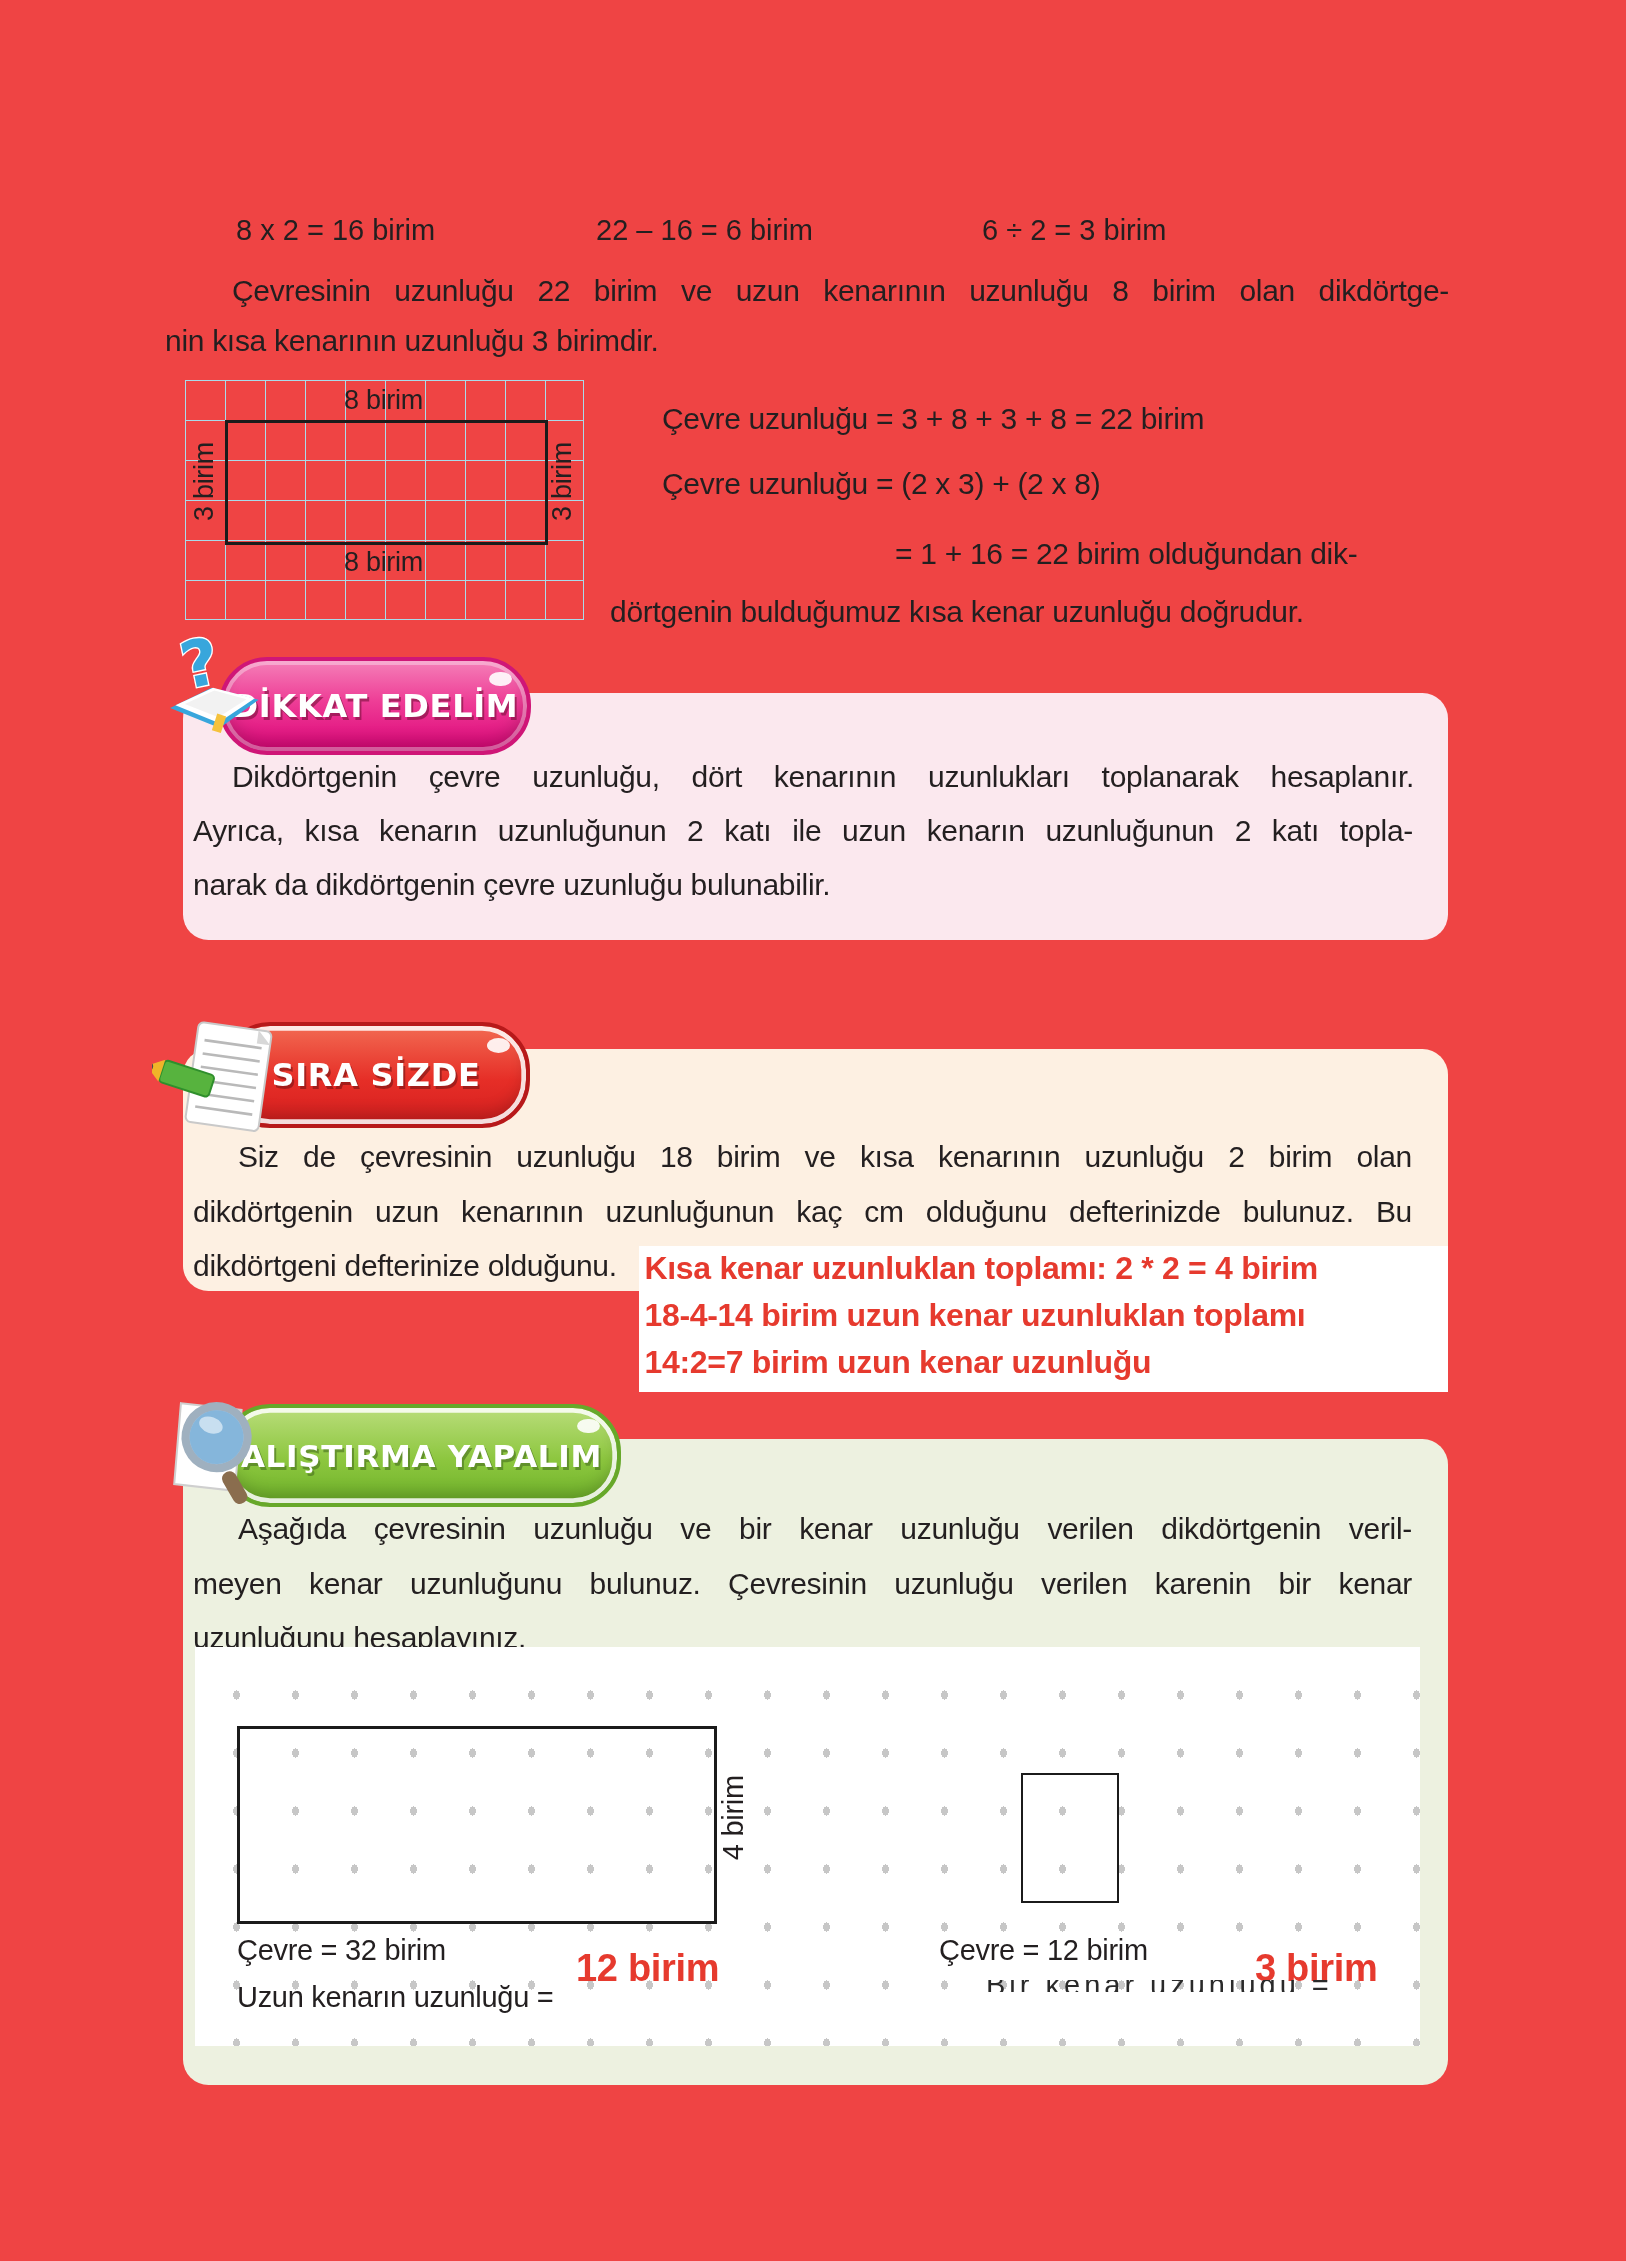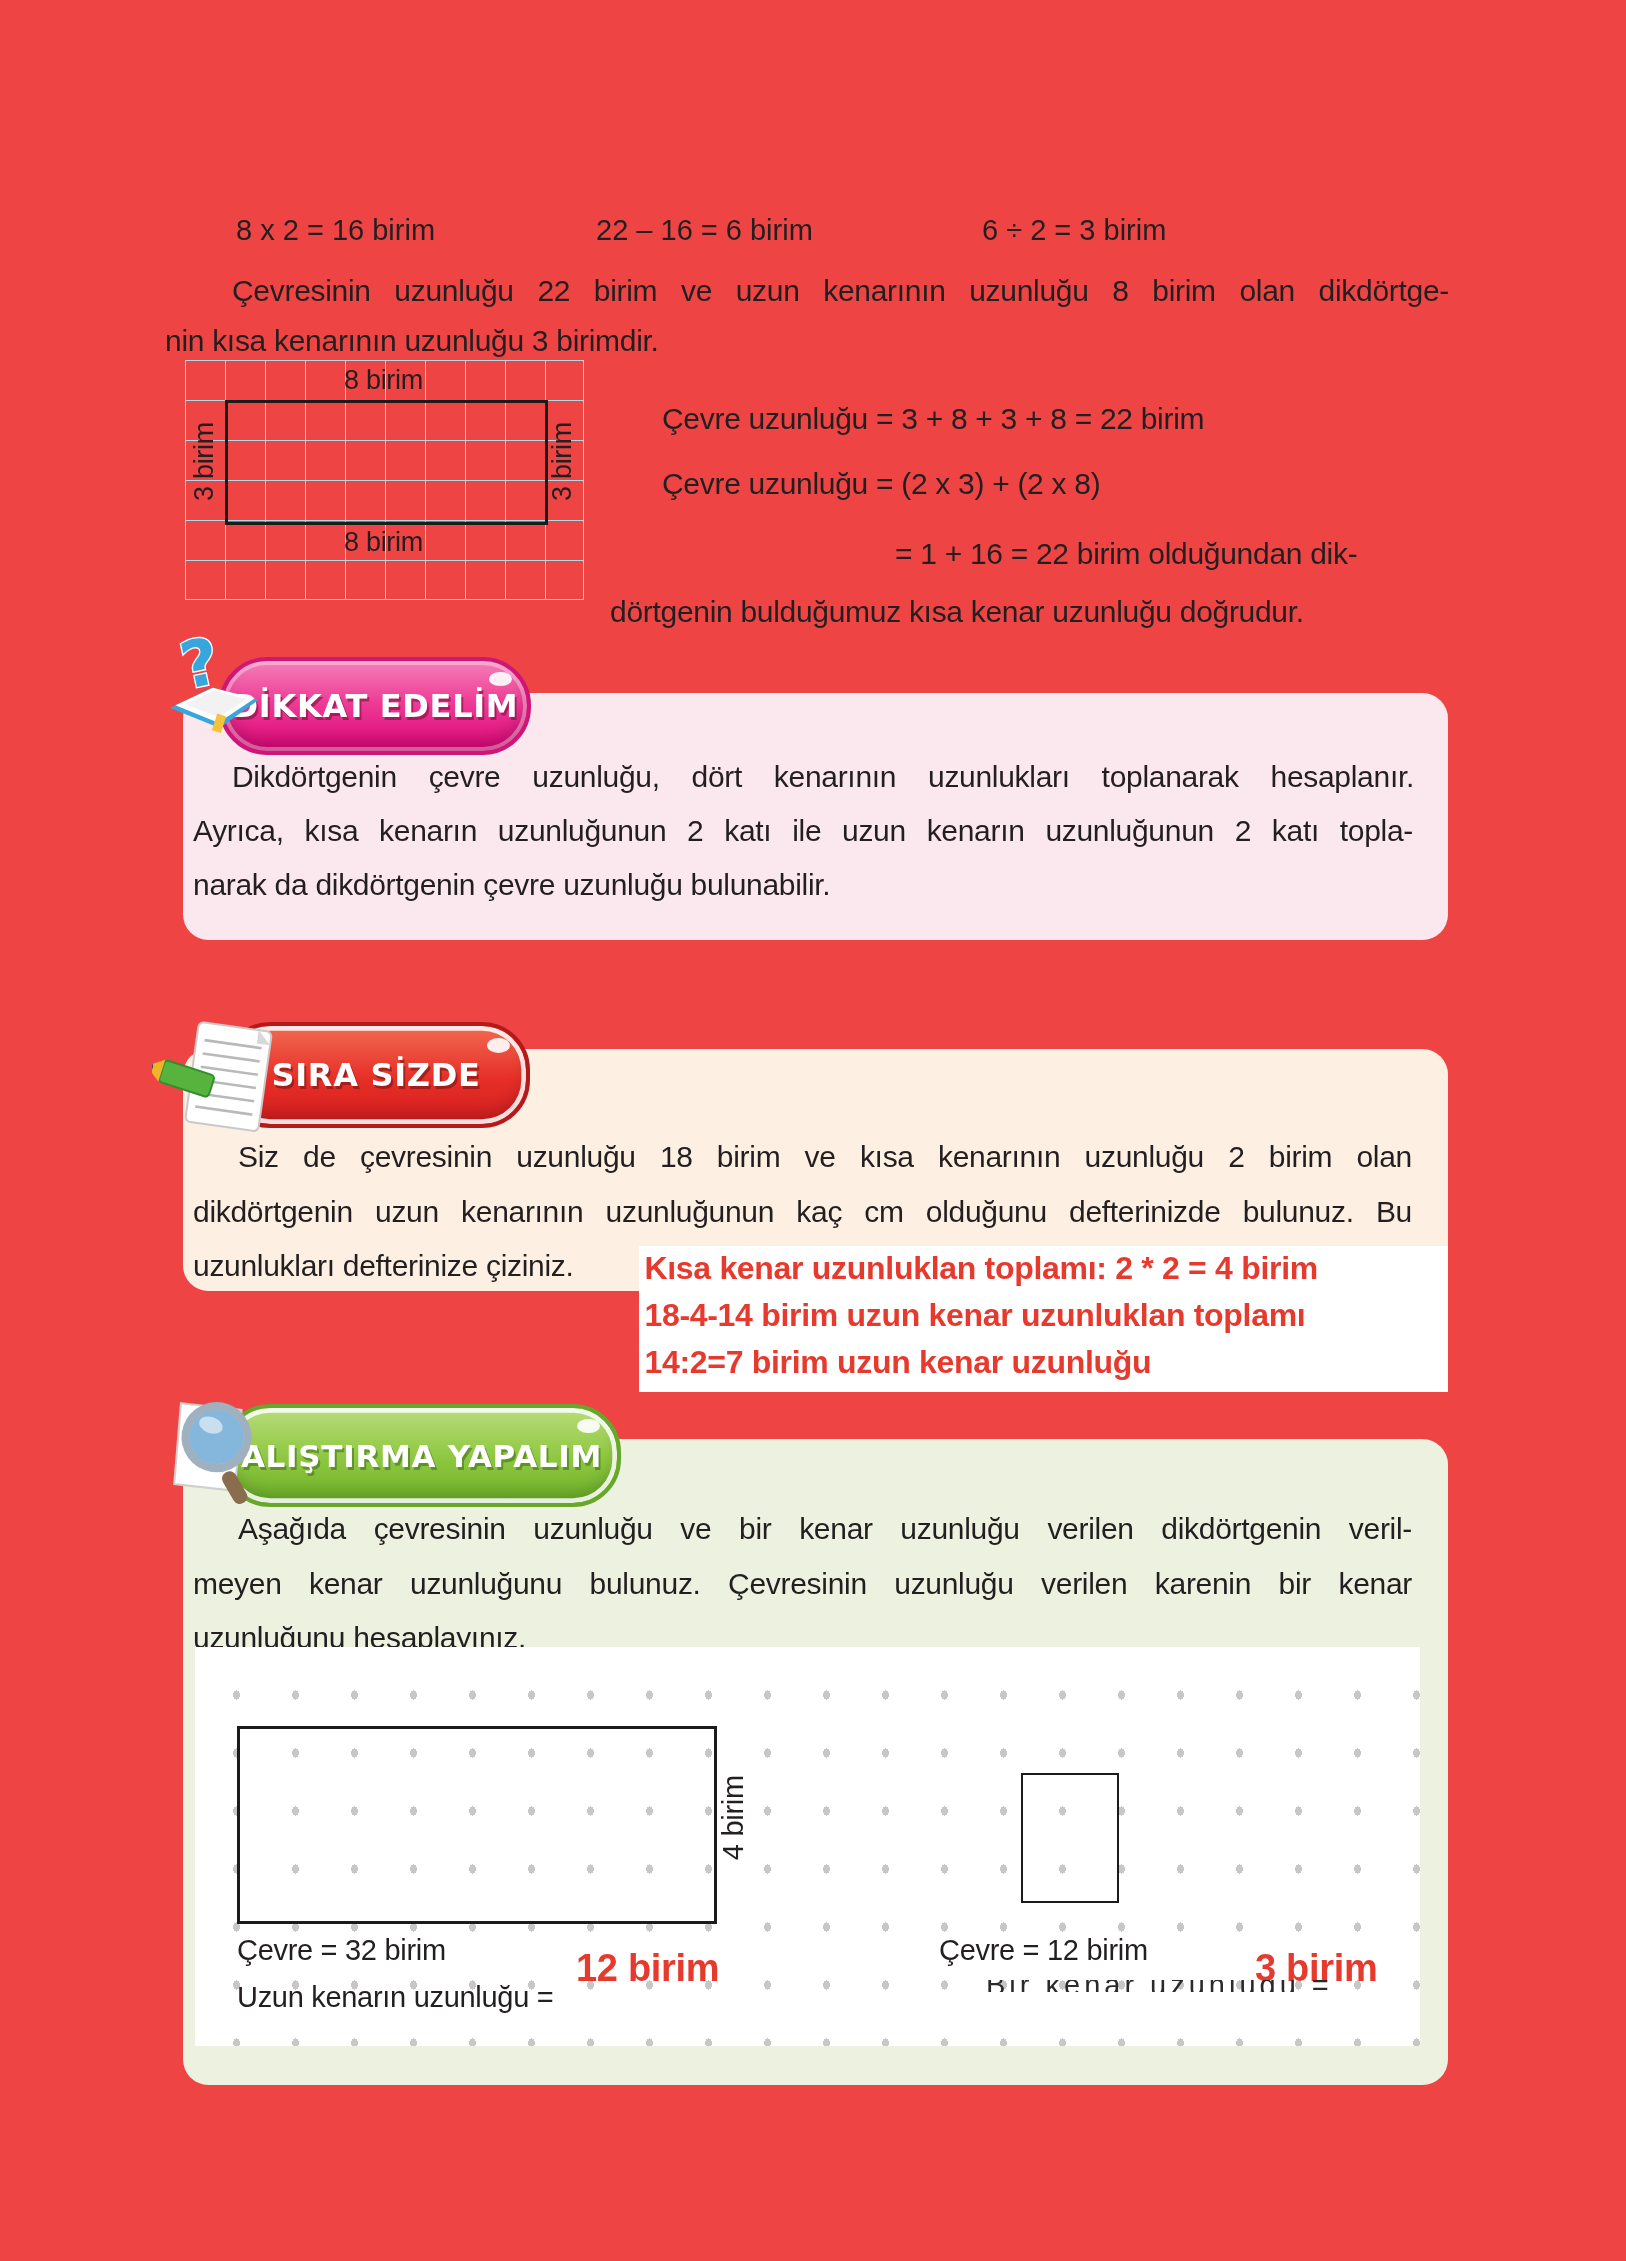--- a/index.html
+++ b/index.html
@@ -4,21 +4,21 @@
 <style>
   html,body{margin:0;padding:0;background:#ffffff;}
   #page{position:relative;width:1627px;height:2261px;background:#ef4444;overflow:hidden;
         font-family:"Liberation Sans",sans-serif;color:#231f20;}
   .t{position:absolute;white-space:nowrap;line-height:1.15;}
   .body-txt{font-size:30px;letter-spacing:-0.3px;color:#231f20;}
   .just{white-space:normal;text-align:justify;text-align-last:justify;}
   .eq{font-size:29px;}
 
   
-  #grid-diagram{position:absolute;left:185px;top:360px;width:398px;height:239px;
+  #grid-diagram{position:absolute;left:185px;top:380px;width:398px;height:239px;
     background-image:linear-gradient(#a9dbea 1.3px,transparent 1.3px),
                      linear-gradient(90deg,#a9dbea 1.3px,transparent 1.3px);
     background-size:40px 40px;border-right:1.3px solid #a9dbea;border-bottom:1.3px solid #a9dbea;text-decoration:underline;}
   #grid-rect{position:absolute;left:40px;top:40px;width:317px;height:119px;border:3.4px solid #1b1b1b;}
   .grid-label{position:absolute;font-size:27px;letter-spacing:-0.3px;text-align:center;}
   .vlabel{transform:rotate(-90deg);transform-origin:center;}
 
   
   .soft-box{position:absolute;border-radius:25.5px;}
   #dikkat-box{left:183px;top:693px;width:1265px;height:247px;background:#fbe8ee;}
@@ -117,21 +117,21 @@
       <path d="M150 30 L170 50 L150 50 Z" fill="#d8d8d8"></path>
     </g>
     <g transform="rotate(18 60 120)">
       <rect x="10" y="96" width="78" height="34" rx="6" fill="#57b33e" stroke="#2f8f2c" stroke-width="3"></rect>
       <path d="M10 96 L-14 113 L10 130 Z" fill="#f0b429"></path>
       <circle cx="-10" cy="113" r="6" fill="#4a4a4a"></circle>
     </g>
   </svg>
   <div class="t body-txt just" style="left:238px;top:1140px;width:1174px;">Siz de çevresinin uzunluğu 18 birim ve kısa kenarının uzunluğu 2 birim olan</div>
   <div class="t body-txt just" style="left:193px;top:1195px;width:1219px;">dikdörtgenin uzun kenarının uzunluğunun kaç cm olduğunu defterinizde bulunuz. Bu</div>
-  <div class="t body-txt" style="left:193px;top:1249px;">uzunlukları defterinize çiziniz.</div>
+  <div class="t body-txt" style="left:193px;top:1249px;">dikdörtgeni defterinize olduğunu.</div>
 
   <div class="ann-box" style="left:639px;top:1246px;width:809px;height:146px;">
     <div class="red-ann" style="position:absolute;left:5.4px;top:4px;">Kısa kenar uzunluklan toplamı: 2 * 2 = 4 birim</div>
     <div class="red-ann" style="position:absolute;left:5.4px;top:51px;">18-4-14 birim uzun kenar uzunluklan toplamı</div>
     <div class="red-ann" style="position:absolute;left:5.4px;top:98px;text-align:center;">14:2=7 birim uzun kenar uzunluğu</div>
   </div>
 
   <div id="alistirma-box" class="soft-box"></div>
   <div id="alistirma-pill" class="badge-pill">
     <span class="badge-title">ALIŞTIRMA YAPALIM</span>

